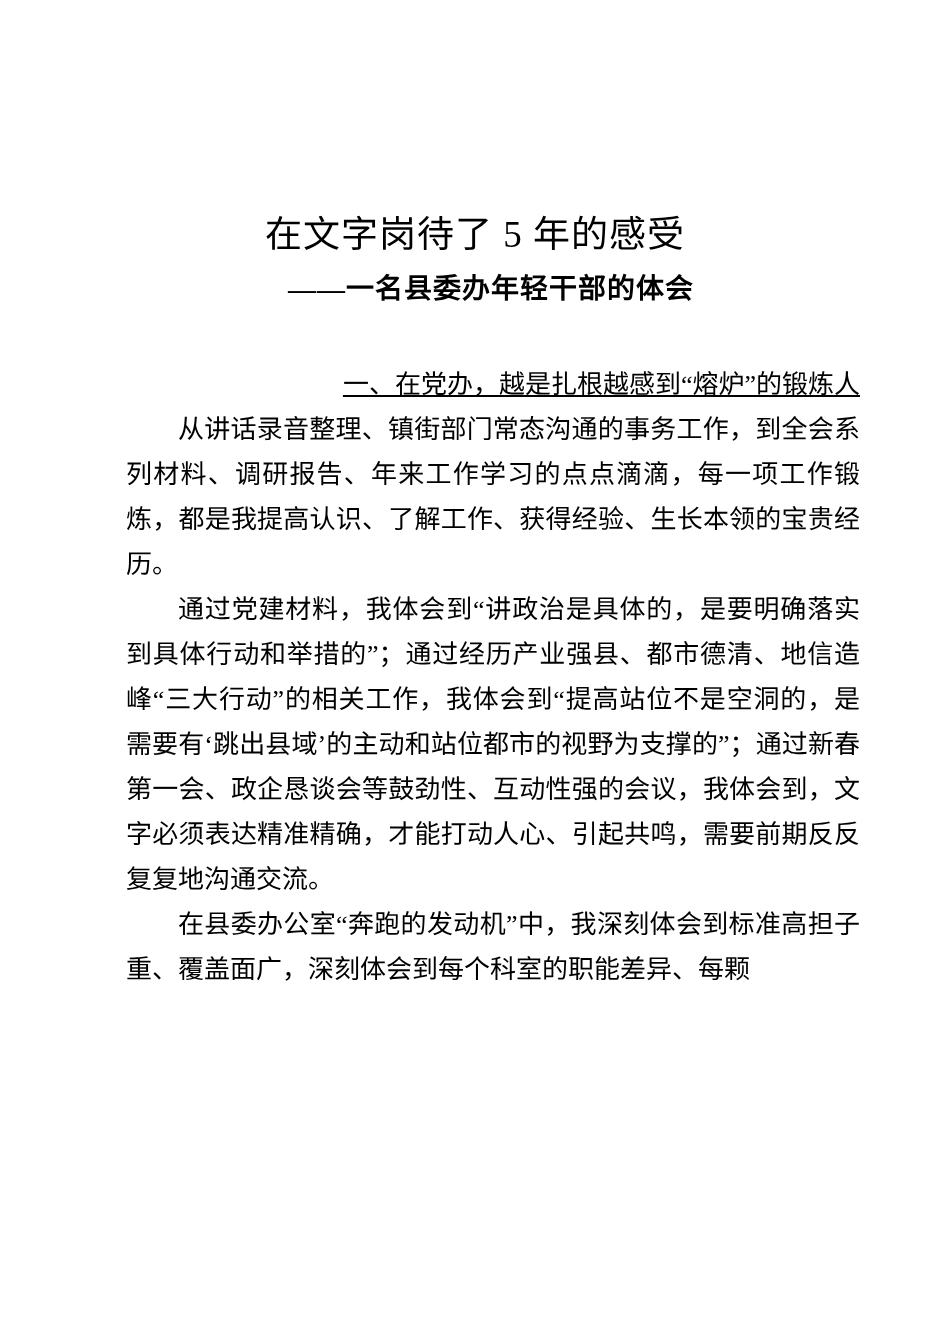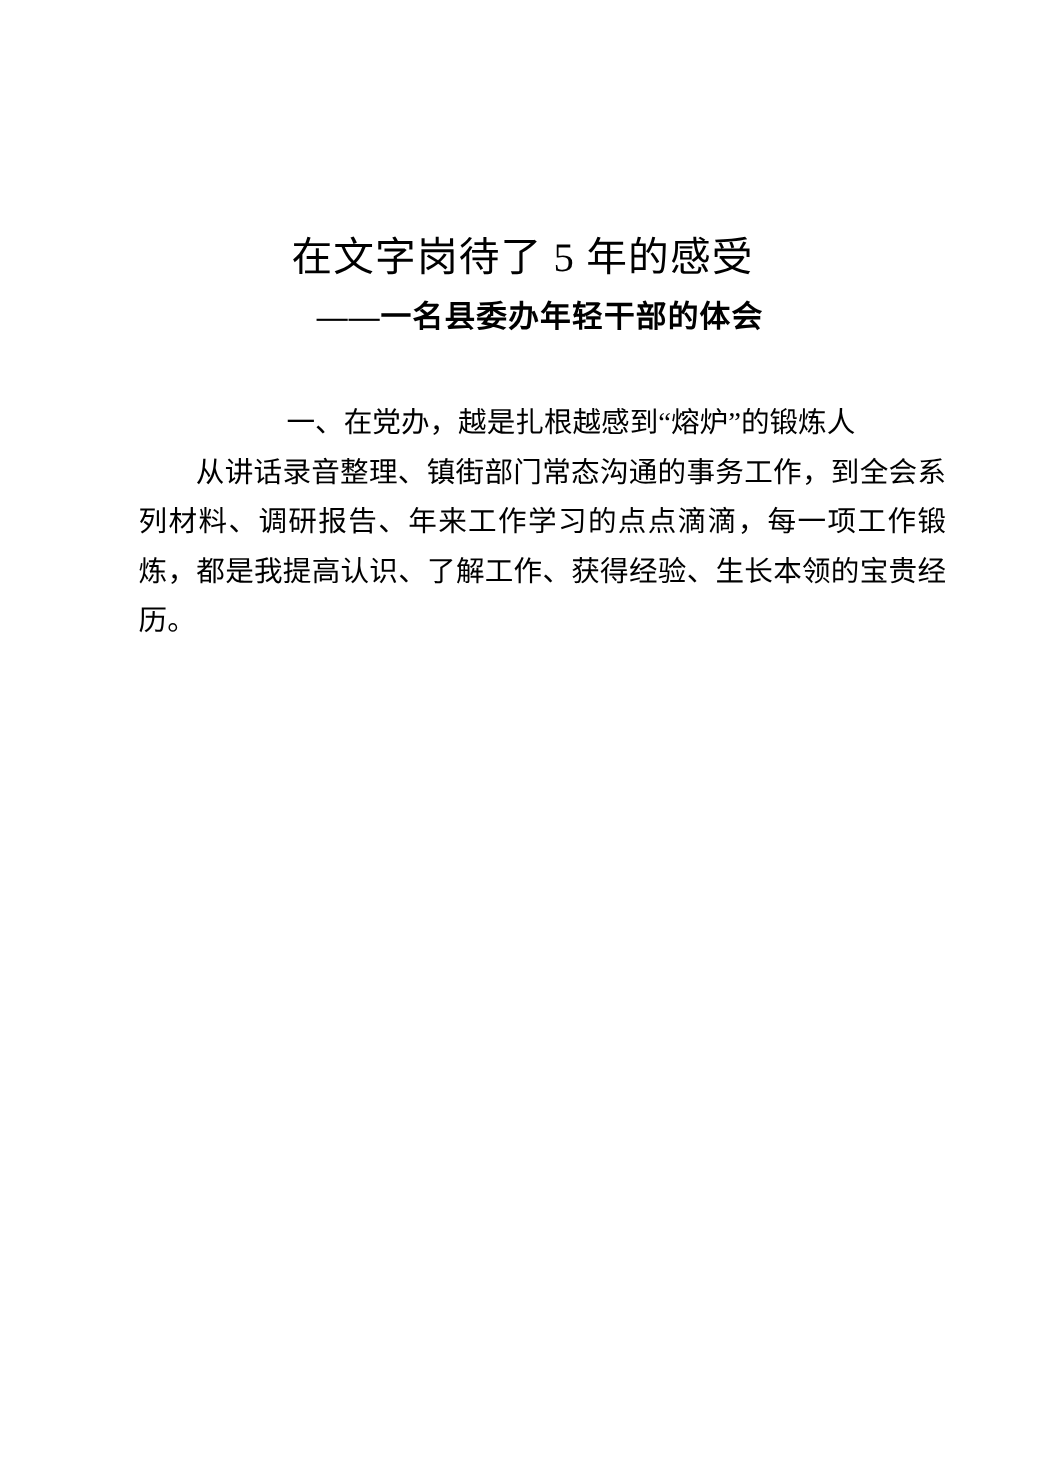--- a/index.html
+++ b/index.html
@@ -41,29 +41,32 @@
   .doc-content p {
     margin: 0;
     font-size: 26px;
     line-height: 45px;
     text-align: justify;
     text-justify: inter-ideograph;
     text-indent: 2em;
     word-break: normal;
   }
   .doc-content p.section-heading {
-    text-align: center;
+    text-align: right;
+    text-decoration: underline;
   }
 </style>
 </head>
 <body>
 
 <div class="page">
   <div class="doc-header">
     <h1 class="doc-title">在文字岗待了 5 年的感受</h1>
     <h2 class="doc-subtitle">——一名县委办年轻干部的体会</h2>
   </div>
 
   <div class="doc-content">
     <p class="section-heading">一、在党办，越是扎根越感到“熔炉”的锻炼人</p>
     <p class="body-paragraph">从讲话录音整理、镇街部门常态沟通的事务工作，到全会系列材料、调研报告、年来工作学习的点点滴滴，每一项工作锻炼，都是我提高认识、了解工作、获得经验、生长本领的宝贵经历。</p>
+    <p class="body-paragraph">通过党建材料，我体会到“讲政治是具体的，是要明确落实到具体行动和举措的”；通过经历产业强县、都市德清、地信造峰“三大行动”的相关工作，我体会到“提高站位不是空洞的，是需要有‘跳出县域’的主动和站位都市的视野为支撑的”；通过新春第一会、政企恳谈会等鼓劲性、互动性强的会议，我体会到，文字必须表达精准精确，才能打动人心、引起共鸣，需要前期反反复复地沟通交流。</p>
+    <p class="body-paragraph">在县委办公室“奔跑的发动机”中，我深刻体会到标准高担子重、覆盖面广，深刻体会到每个科室的职能差异、每颗</p>
   </div>
 </div>
 
 </body></html>

